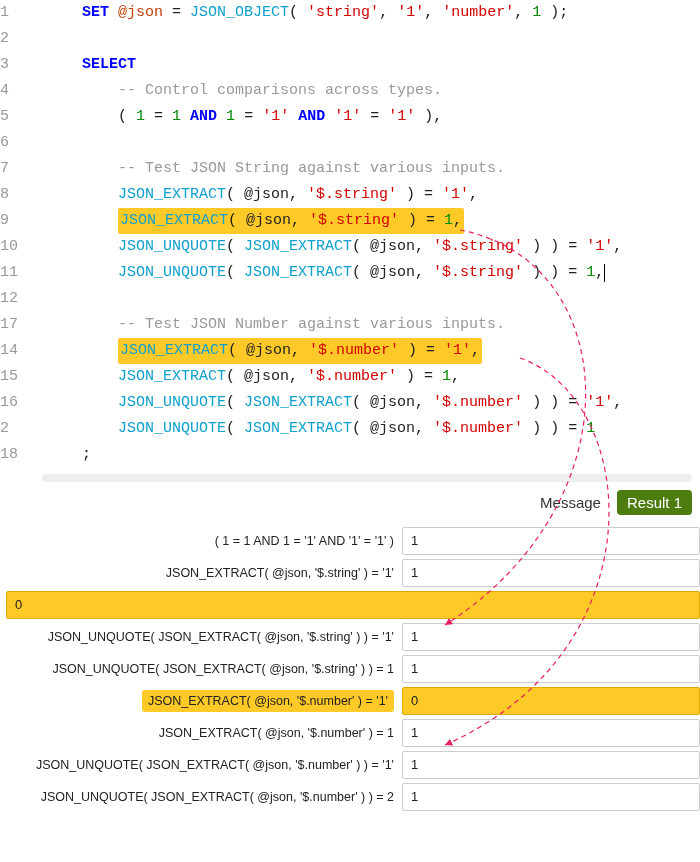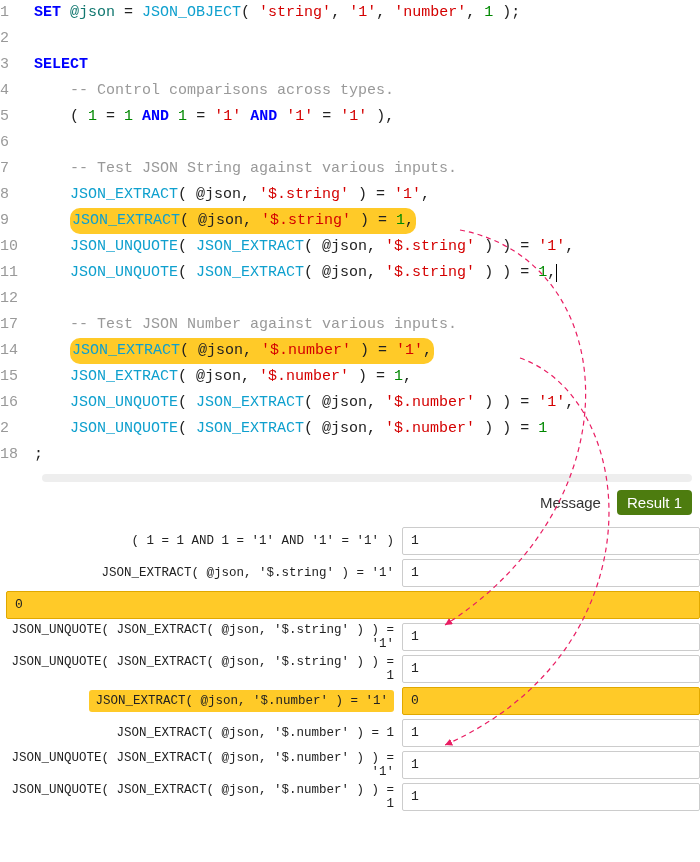--- a/index.html
+++ b/index.html
@@ -21,33 +21,34 @@
     color: #999;
     text-align: right;
     padding-right: 10px;
     user-select: none;
     flex-shrink: 0;
   }
   .code {
     flex: 1;
     overflow-x: auto;
     white-space: pre;
+    margin-left: 48px;
   }
   .line { display: flex; align-items: center; height: 26px; }
   .code-line { height: 26px; display: flex; align-items: center; }
   .kw { color: #0000ff; font-weight: 700; }
   .fn { color: #0fa0ce; }
   .str { color: #d40000; }
   .num { color: #008800; }
   .cmt { color: #999999; }
   .txt { color: #222; }
-  .var { color: #0f766e; }
+  .var { color: #c2410c; }
   .hl {
     background: #ffca28;
-    border-radius: 10px;
+    border-radius: 2px;
     padding: 0 2px;
   }
   .cursor {
     border-left: 1px solid #000;
     height: 18px;
     display: inline-block;
     vertical-align: middle;
   }
   .hscroll {
     height: 10px;
@@ -72,21 +73,21 @@
     padding: 4px 10px;
     border-radius: 4px;
     color: #333;
     cursor: pointer;
   }
   .tab.active {
     background: #4d7c0f;
     color: #fff;
   }
   .results {
-    font-family: Liberation Mono, monospace;
+    font-family: Liberation Sans, sans-serif;
     font-size: 13px;
     padding: 4px 0 10px 6px;
   }
   .result-row {
     display: flex;
     align-items: center;
     margin: 4px 0;
     gap: 8px;
   }
   .result-label {
@@ -205,21 +206,21 @@
       <div class="result-value">1</div>
     </div>
     <div class="result-row">
       <div class="label-wrap">
         <div class="result-label">JSON_UNQUOTE( JSON_EXTRACT( @json, '$.number' ) ) = '1'</div>
       </div>
       <div class="result-value">1</div>
     </div>
     <div class="result-row">
       <div class="label-wrap">
-        <div class="result-label">JSON_UNQUOTE( JSON_EXTRACT( @json, '$.number' ) ) = 1</div>
+        <div class="result-label">JSON_UNQUOTE( JSON_EXTRACT( @json, '$.number' ) ) = 2</div>
       </div>
       <div class="result-value">1</div>
     </div>
   </div>
 
 <svg class="overlay">
   <defs>
     <marker id="arrow" markerWidth="8" markerHeight="8" refX="6" refY="3" orient="auto">
       <path d="M0,0 L6,3 L0,6 Z" fill="#e91e63"></path>
     </marker>

